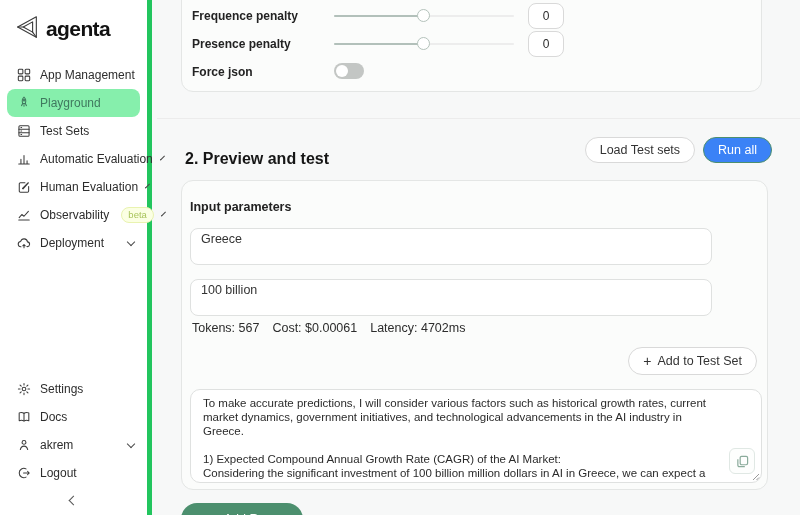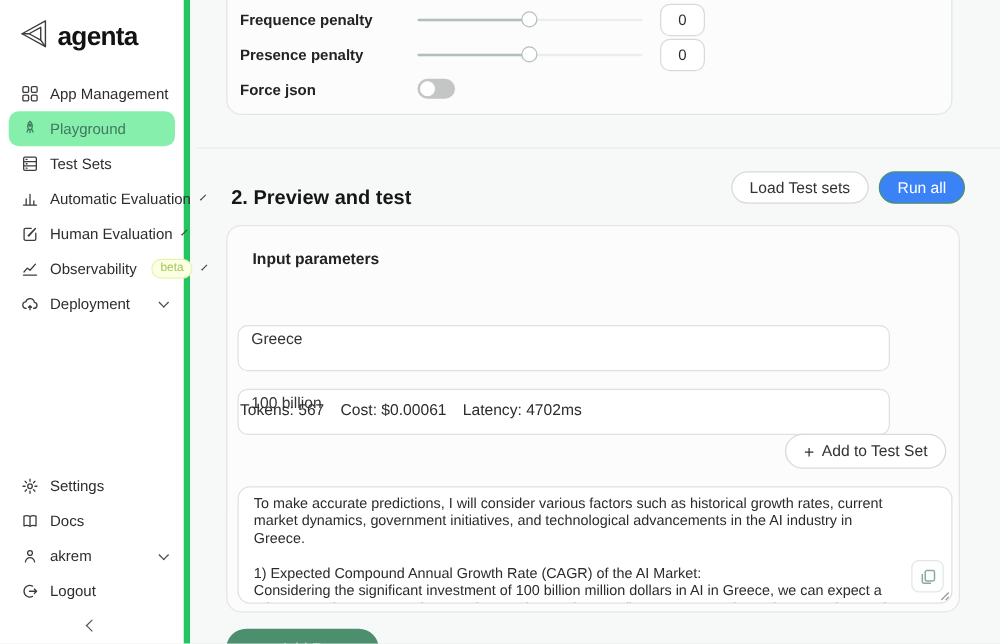--- a/index.html
+++ b/index.html
@@ -46,24 +46,24 @@
     border-radius:9px; cursor:pointer; }
   .toggle .tknob { position:absolute; left:2px; top:2px; width:12px; height:12px; border-radius:50%; background:#fff; }
   .divider { position:absolute; top:118px; left:5px; right:0; border-top:1px solid #ececec; }
   .section-title { position:absolute; left:33px; top:140px; font-size:16px; font-weight:700; color:#161616;margin-top:10px; }
   .top-btns { position:absolute; right:28px; top:137px; display:flex; gap:8px; }
   .btn { height:26px; border-radius:14px; display:flex; align-items:center; justify-content:center;
     font-size:12.5px; padding:12px 14px; cursor:pointer; white-space:nowrap; }
   .btn-outline { background:#fff; border:1px solid #d9d9d9; color:#333; }
   .btn-green { background:#3b82f6; border:1px solid #4c8f6e; color:#fff; }
   .input-card { position:absolute; left:29px; top:180px; width:587px; height:310px; }
-  .ip-title { position:absolute; left:20px; top:19px; font-size:12.5px; font-weight:700; color:#222; }
+  .ip-title { position:absolute; left:8px; top:19px; font-size:12.5px; font-weight:700; color:#222; }
   .mini-input { position:absolute; left:8px; width:522px; height:37px; background:#fff;
     border:1px solid #dfe1e0; border-radius:8px; padding:2px 10px; font-size:12.5px; color:#333;
-    font-family:"Liberation Sans", sans-serif; resize:none; outline:none; line-height:1.3; overflow:hidden;margin-top:32px; }
+    font-family:"Liberation Sans", sans-serif; resize:none; outline:none; line-height:1.3; overflow:hidden; }
   .stats { position:absolute; left:10px; top:140px; font-size:12.5px; color:#2c2c2c; display:flex; gap:13px; }
   .mid-btns { position:absolute; right:10px; top:166px; display:flex; gap:8px; }
   .btn28 { height:28px; border-radius:15px; }
   .plus-glyph { font-size:14px; font-weight:400; margin-right:6px; line-height:1; margin-top:-1px; }
   .play-tri { width:0; height:0; border-left:7px solid #fff; border-top:4.5px solid transparent;
     border-bottom:4.5px solid transparent; margin-right:8px; }
   .output-wrap { position:absolute; left:8px; top:208px; width:572px; height:94px; }
   .output-text { width:100%; height:100%; background:#fff; border:1px solid #dfe1e0; border-radius:10px;
     padding:6px 40px 6px 12px; font-size:11.5px; line-height:14px; color:#2b2b2b;
     white-space:pre-wrap; overflow:hidden; }

